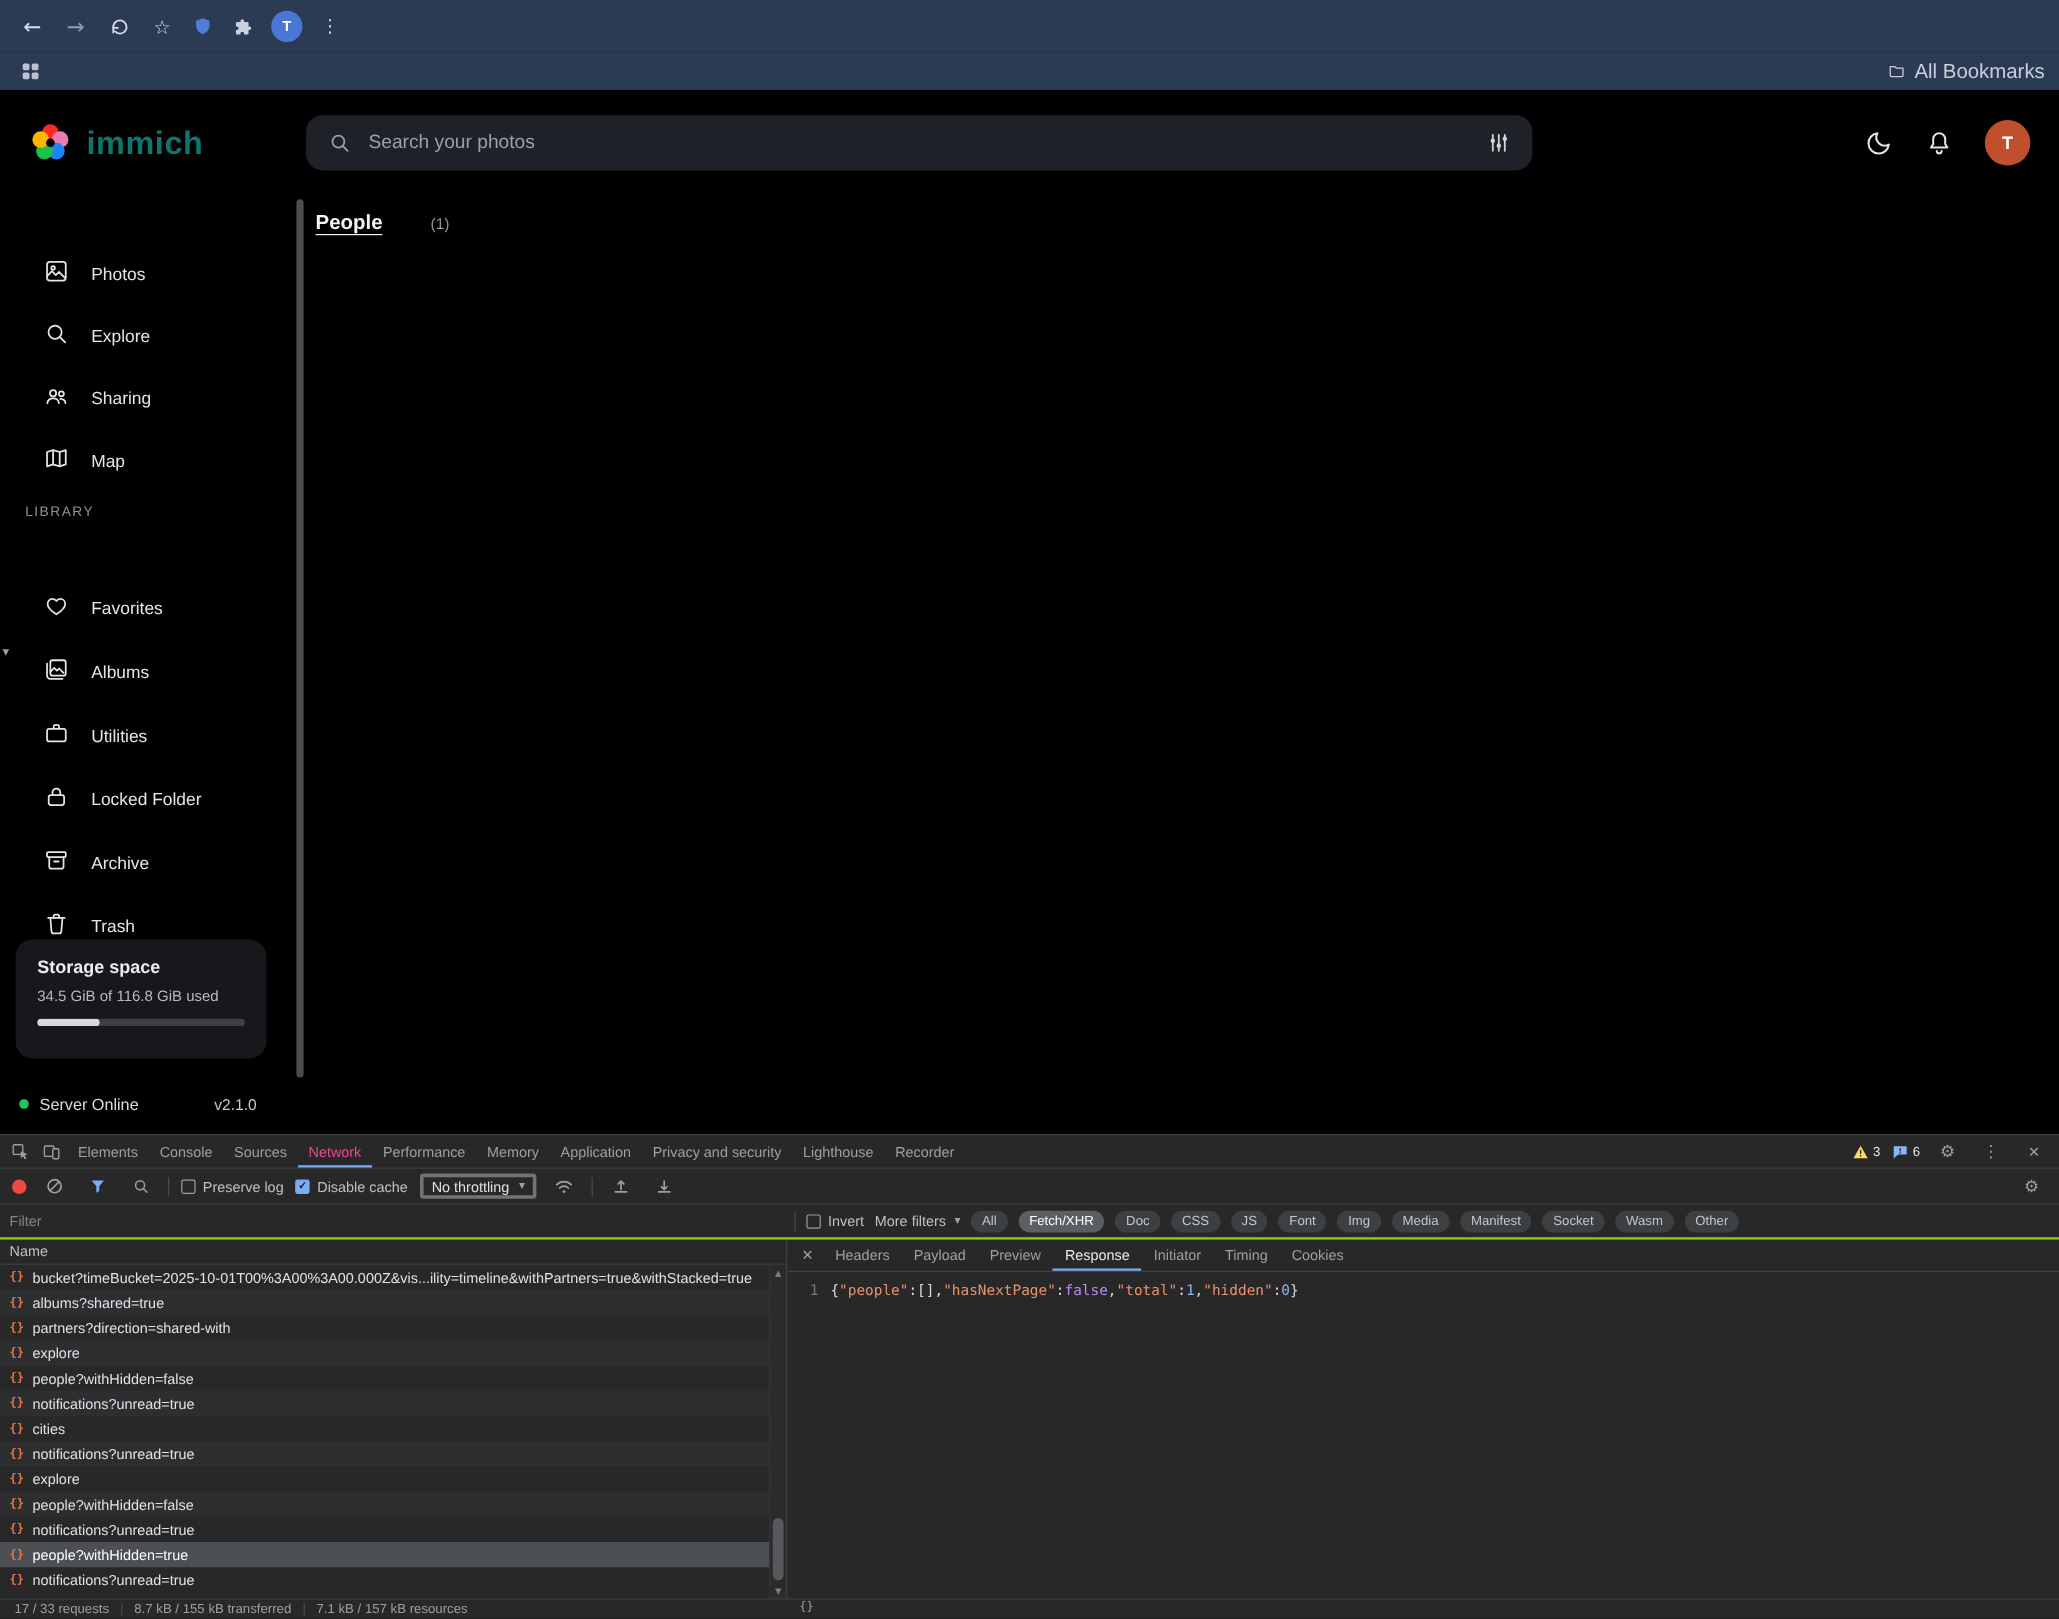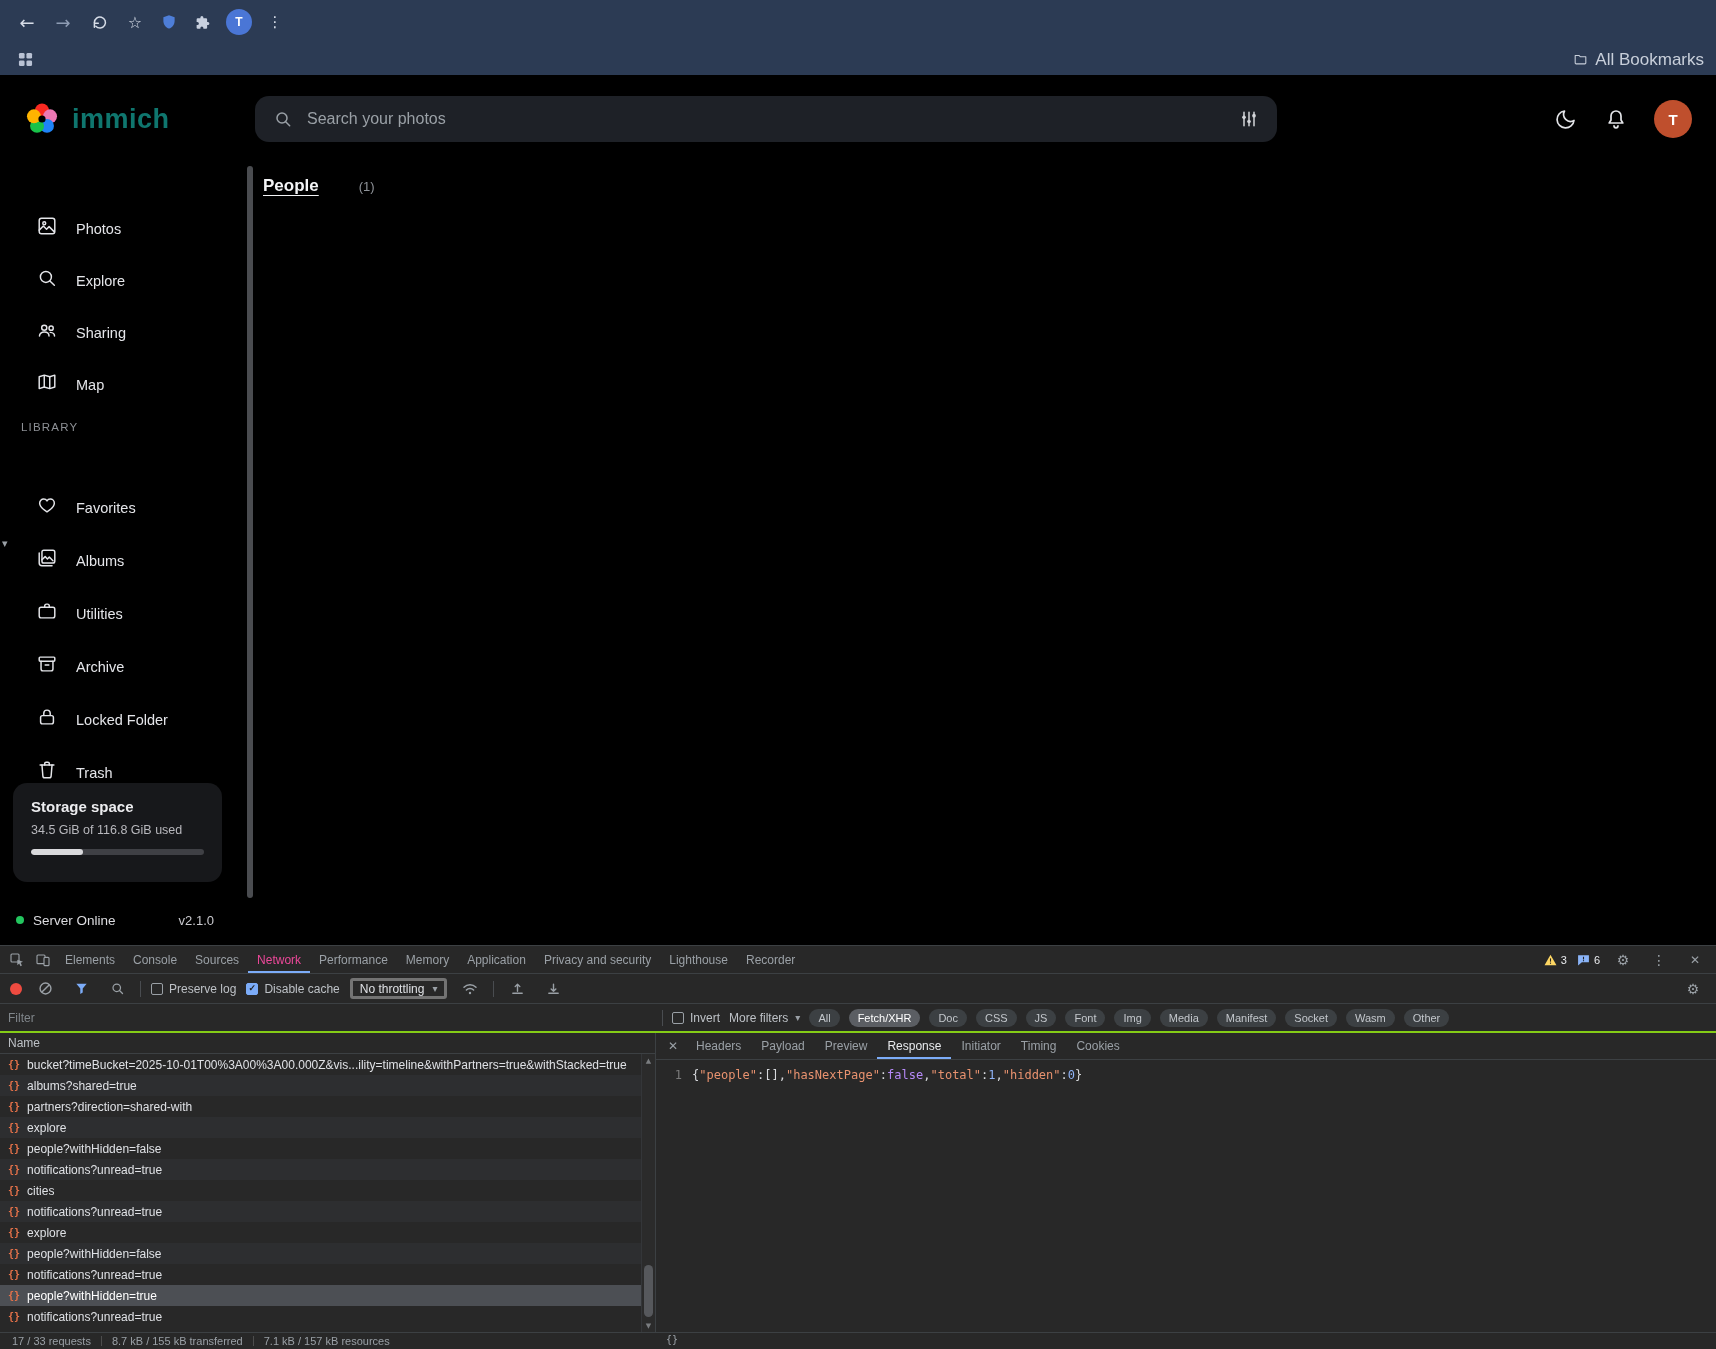--- a/index.html
+++ b/index.html
@@ -294,33 +294,33 @@
           <span>Albums</span>
         </div>
         <div class="side-item">
           <svg width="22" height="22" viewBox="0 0 24 24" fill="none" stroke="#e4e5e9" stroke-width="1.6" stroke-linejoin="round">
               <rect x="3.5" y="8" width="17" height="11.5" rx="2"></rect>
               <path d="M9.5 8V6.5a2 2 0 0 1 2-2h1a2 2 0 0 1 2 2V8"></path>
             </svg>
           <span>Utilities</span>
         </div>
         <div class="side-item">
+          <svg width="22" height="22" viewBox="0 0 24 24" fill="none" stroke="#e4e5e9" stroke-width="1.6" stroke-linejoin="round">
+              <rect x="5" y="10.5" width="14" height="9" rx="2"></rect>
+              <path d="M8.5 10.5V8a3.5 3.5 0 0 1 7 0v2.5"></path>
+            </svg>
+          <span>Locked Folder</span>
+        </div>
+        <div class="side-item">
           <svg width="22" height="22" viewBox="0 0 24 24" fill="none" stroke="#e4e5e9" stroke-width="1.6" stroke-linecap="round" stroke-linejoin="round">
               <rect x="3.5" y="4.5" width="17" height="4.5" rx="1"></rect>
               <path d="M5.5 9v8.5a2 2 0 0 0 2 2h9a2 2 0 0 0 2-2V9"></path>
               <path d="M10 13h4"></path>
             </svg>
           <span>Archive</span>
-        </div>
-        <div class="side-item">
-          <svg width="22" height="22" viewBox="0 0 24 24" fill="none" stroke="#e4e5e9" stroke-width="1.6" stroke-linejoin="round">
-              <rect x="5" y="10.5" width="14" height="9" rx="2"></rect>
-              <path d="M8.5 10.5V8a3.5 3.5 0 0 1 7 0v2.5"></path>
-            </svg>
-          <span>Locked Folder</span>
         </div>
         <div class="side-item">
           <svg width="22" height="22" viewBox="0 0 24 24" fill="none" stroke="#e4e5e9" stroke-width="1.6" stroke-linecap="round" stroke-linejoin="round">
               <path d="M4.5 6.5h15"></path>
               <path d="M9.5 6.5V5a1.5 1.5 0 0 1 1.5-1.5h2A1.5 1.5 0 0 1 14.5 5v1.5"></path>
               <path d="M6.5 6.5l1 12a2 2 0 0 0 2 2h5a2 2 0 0 0 2-2l1-12"></path>
             </svg>
           <span>Trash</span>
         </div>
       </div>

